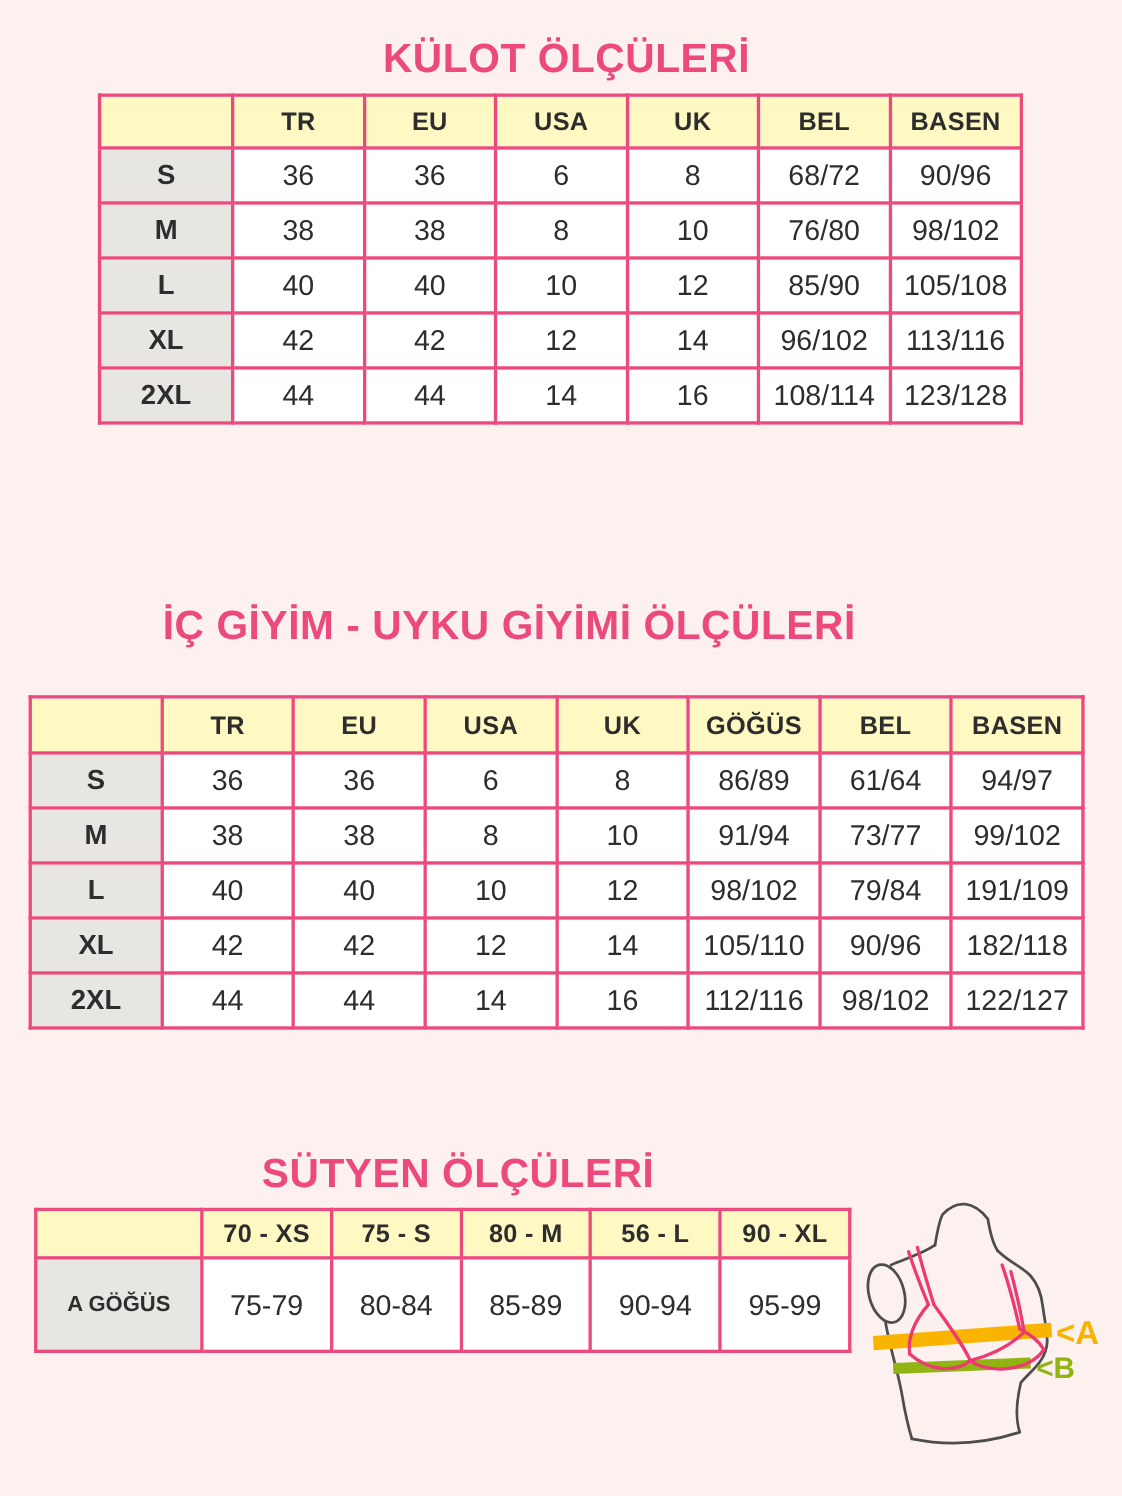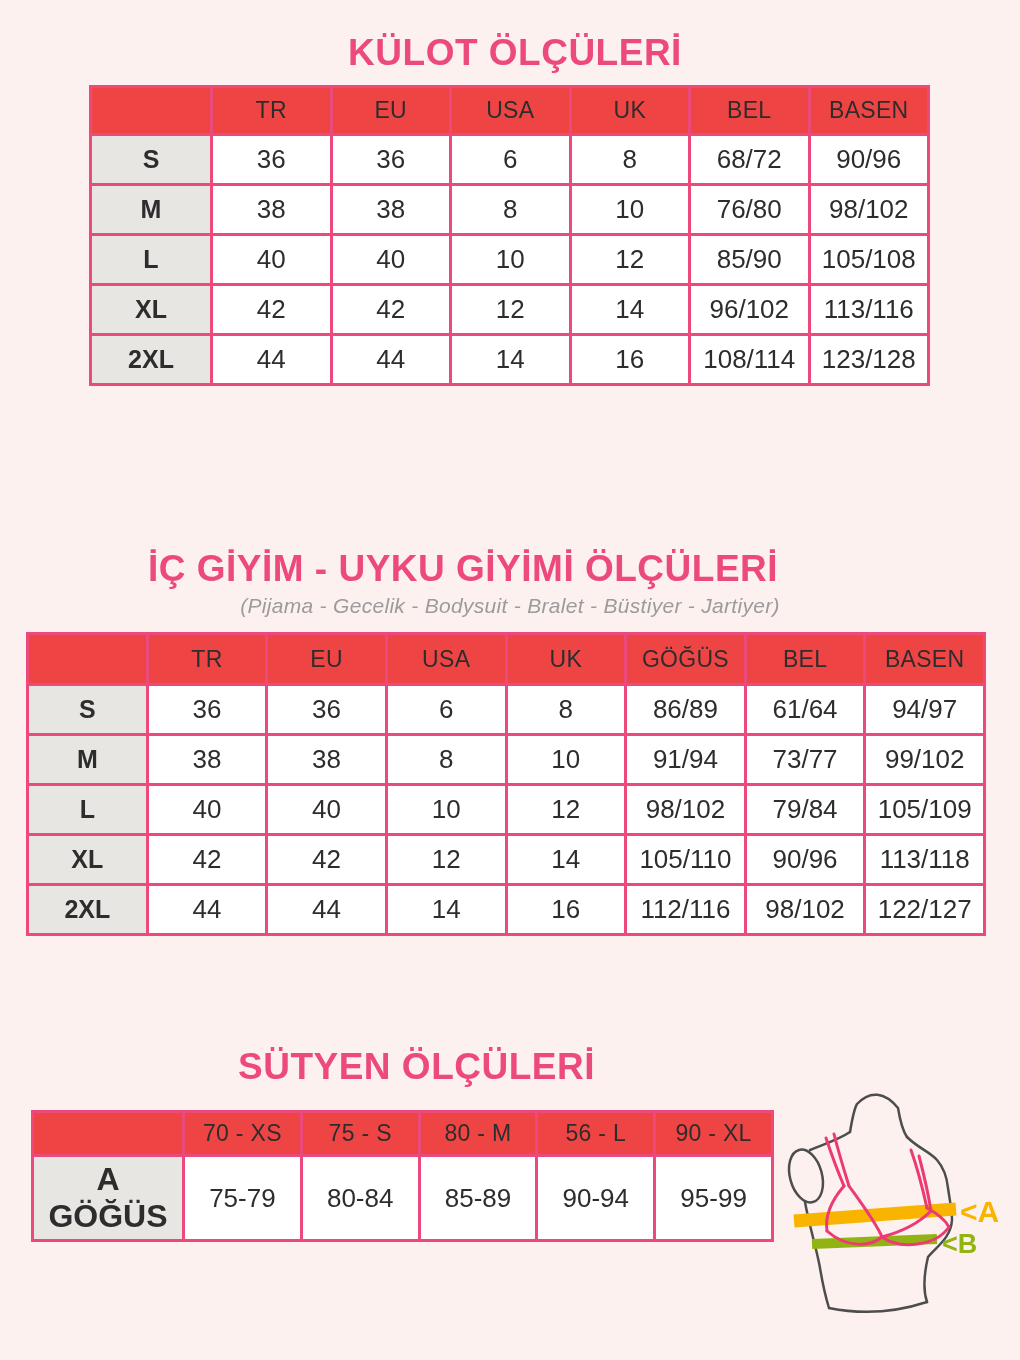--- a/index.html
+++ b/index.html
@@ -32,38 +32,38 @@
   table{
     position:absolute;
     border-collapse:collapse;
     table-layout:fixed;
   }
   th,td{
     border:3px solid #ec4a7d;
     text-align:center;vertical-align:middle;
     color:#2d2d2d;padding:0;overflow:hidden;
   }
-  th{background:#ef4444;font-size:23px;font-weight:400;letter-spacing:.3px;}
+  th{background:#fef9c3;font-size:23px;font-weight:700;letter-spacing:.3px;}
   td{background:#ffffff;font-size:26px;font-weight:400;}
   td.label{background:#e7e6e3;font-size:25px;font-weight:700;}
 
   #kulot-table{left:89px;top:85px;width:841px;}
   #kulot-table thead tr{height:48px;}
   #kulot-table tbody tr{height:50px;}
   #kulot-table col.c0{width:121px;}
 
   #icgiyim-table{left:26px;top:632px;width:960px;}
   #icgiyim-table thead tr{height:51px;}
   #icgiyim-table tbody tr{height:50px;}
 
-  #sutyen-table{left:31px;top:1098px;width:743px;margin-top:12px;}
+  #sutyen-table{left:31px;top:1098px;width:743px;}
   #sutyen-table thead tr{height:44px;}
   #sutyen-table tbody tr{height:85px;}
   #sutyen-table col.c0{width:151px;}
-  #sutyen-table td.label{font-size:32px;line-height:1.15;padding:0 12px;}
+  #sutyen-table td.label{font-size:20px;line-height:1.15;padding:0 12px;}
 
   #mannequin{position:absolute;left:780px;top:1080px;width:240px;height:280px;}
   #mannequin text{font-family:"Liberation Sans",sans-serif;font-weight:800;}
 </style>
 </head>
 <body>
 
 <div class="page">
 
   <h1 class="title" id="kulot-title">KÜLOT ÖLÇÜLERİ</h1>
@@ -133,21 +133,20 @@
           <td>14</td>
           <td>16</td>
           <td>108/114</td>
           <td>123/128</td>
         </tr>
       </tbody>
     </table>
 
   <h1 class="title" id="icgiyim-title">İÇ GİYİM - UYKU GİYİMİ ÖLÇÜLERİ</h1>
 
-  <p class="subtitle">(Pijama - Gecelik - Bodysuit - Bralet - Büstiyer - Jartiyer)</p>
 
   <table id="icgiyim-table">
       <colgroup>
         <col class="c0">
         <col class="c1">
         <col class="c2">
         <col class="c3">
         <col class="c4">
         <col class="c5">
         <col class="c6">
@@ -187,31 +186,31 @@
           <td>99/102</td>
         </tr>
         <tr>
           <td class="label">L</td>
           <td>40</td>
           <td>40</td>
           <td>10</td>
           <td>12</td>
           <td>98/102</td>
           <td>79/84</td>
-          <td>105/109</td>
+          <td>191/109</td>
         </tr>
         <tr>
           <td class="label">XL</td>
           <td>42</td>
           <td>42</td>
           <td>12</td>
           <td>14</td>
           <td>105/110</td>
           <td>90/96</td>
-          <td>113/118</td>
+          <td>182/118</td>
         </tr>
         <tr>
           <td class="label">2XL</td>
           <td>44</td>
           <td>44</td>
           <td>14</td>
           <td>16</td>
           <td>112/116</td>
           <td>98/102</td>
           <td>122/127</td>

